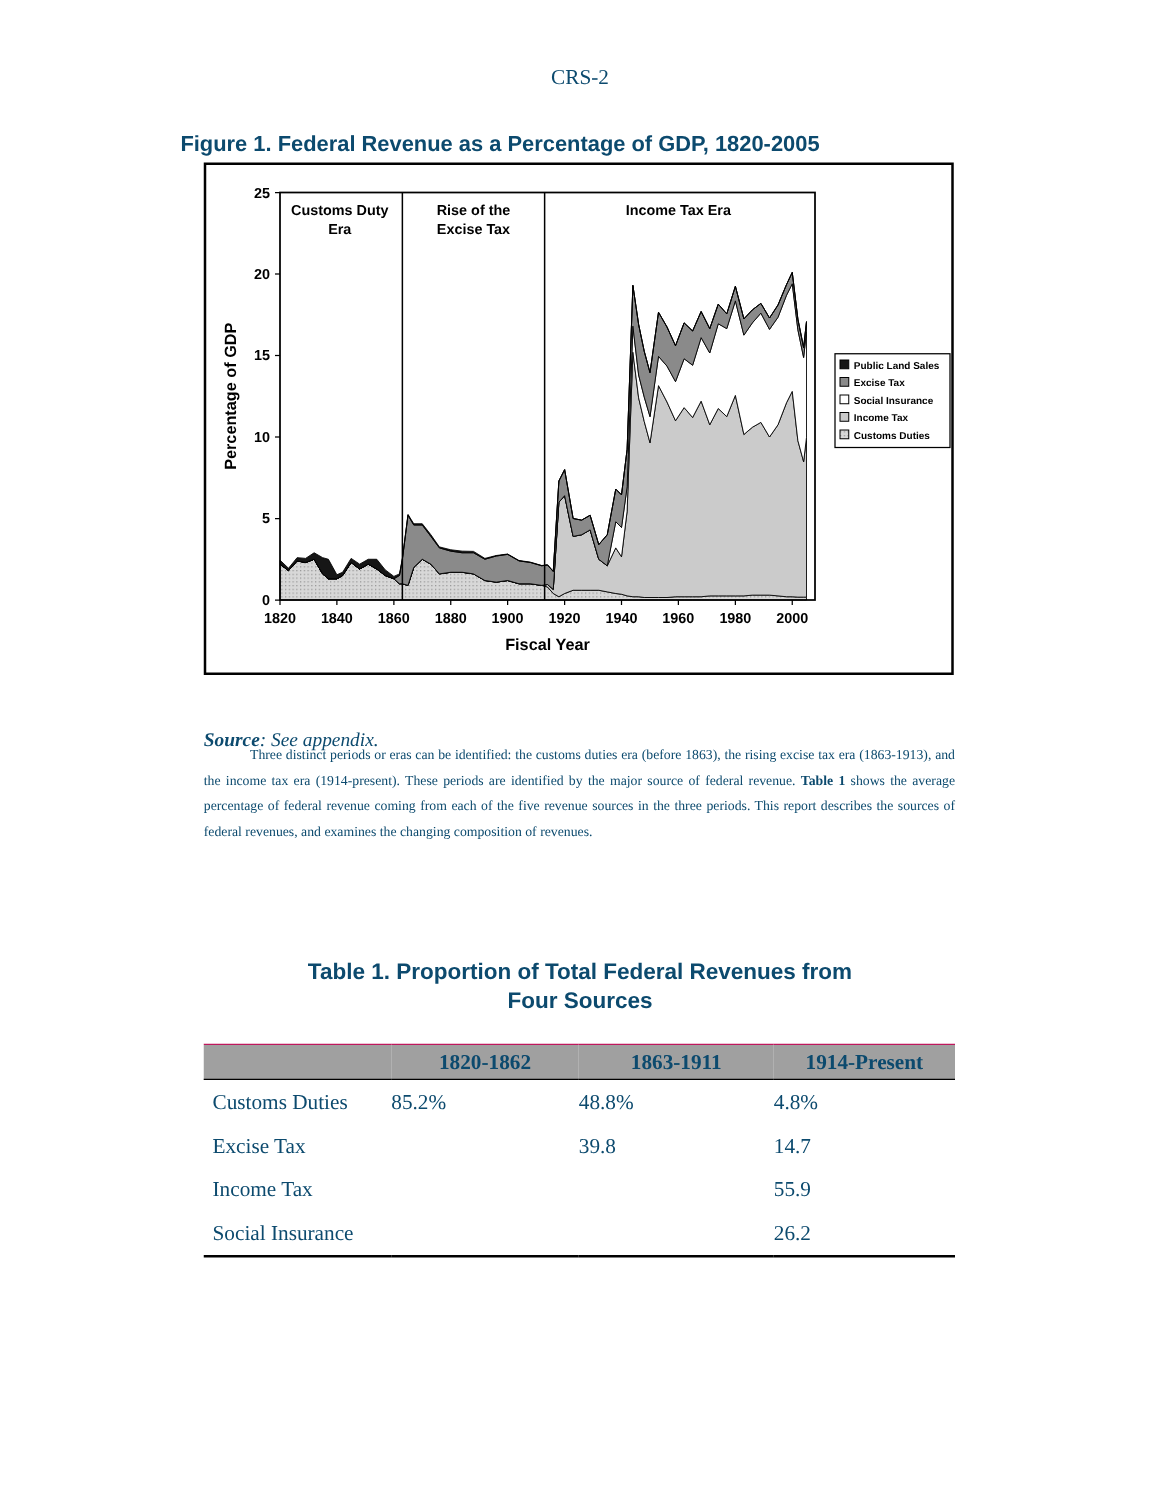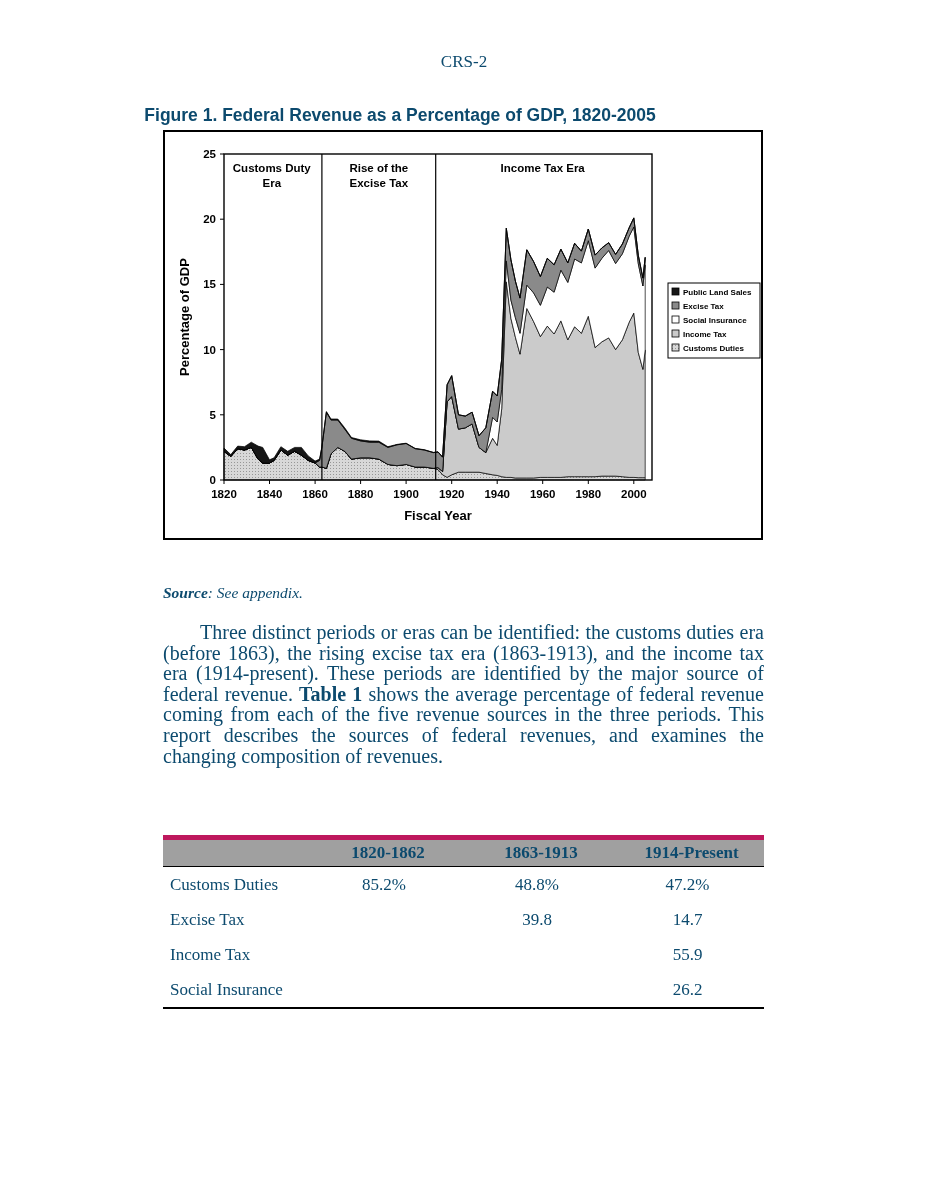--- a/index.html
+++ b/index.html
@@ -19,38 +19,38 @@
   }
   .figure-box {
     position:absolute; left:163px; top:130px; width:600px; height:410px;
     border:2px solid #000; background:#fff;
   }
   .figure-box svg { display:block; }
   .source-line { position:absolute; left:163px; width:601px; font-size:15.5px; }
   .source-fig { top:584px;font-style:italic; }
   .source-tab { top:1014px; }
   .body-para {
-    position:absolute; left:163px; top:622px; width:601px;
-    font-size:20px; line-height:20.6px; text-align:justify; text-indent:37px;
+    position:absolute; left:163px; top:594px; width:601px;
+    font-size:11px; line-height:20.6px; text-align:justify; text-indent:37px;
   }
   .table-title {
     position:absolute; top:766px; left:0; width:928px; text-align:center;
     font-family:"Liberation Sans", sans-serif; font-weight:bold;
     font-size:18px; line-height:23px;
   }
   .data-table {
     position:absolute; left:163px; top:835px; width:601px;
     border-collapse:collapse; font-size:17px;
   }
   .data-table thead th {
-    background:#a0a0a0; border-top:5px solid #be185d; border-bottom:1px solid #000;
+    background:#a0a0a0; border-top:1px solid #be185d; border-bottom:1px solid #000;
     font-weight:bold; text-align:center; height:28px; padding:3px 0;
     font-family:"Liberation Serif", serif;
   }
-  .data-table tbody td { padding:8px 8px 7px 0; text-align:center; height:33px; }
+  .data-table tbody td { padding:8px 8px 7px 0; text-align:left; height:33px; }
   .data-table tbody td.rowlabel { text-align:left; padding-left:7px; padding-right:0; }
   .data-table tbody tr:last-child td { border-bottom:2px solid #000; }
 </style>
 </head>
 <body>
 
 <div class="page">
 
   <div class="crs-header">CRS-2</div>
 
@@ -123,43 +123,45 @@
         <rect x="507" y="212" width="7" height="7" fill="url(#pat-dots)" stroke="#000" stroke-width="0.8"></rect>
         <text x="518" y="219" font-family="&quot;Liberation Sans&quot;, sans-serif" font-size="8" font-weight="bold">Customs Duties</text>
       </svg>
   </div>
 
   <p class="source-line source-fig"><b>Source</b><span>: See appendix.</span></p>
 
   <p class="body-para"><span>Three distinct periods or eras can be identified: the customs duties era (before 1863), the rising excise tax era (1863-1913), and the income tax era (1914-present). These periods are identified by the major source of federal revenue.  </span><b>Table 1</b><span> shows the average percentage of federal revenue coming from each of the five revenue sources in the three periods.  This report describes the sources of federal revenues, and examines the changing composition of revenues.</span></p>
 
   <div class="table-title">
+    <div>Table 1. Proportion of Total Federal Revenues from</div>
+    <div>Four Sources</div>
   </div>
 
   <table class="data-table">
     <colgroup>
       <col style="width:150px">
         <col style="width:150px">
         <col style="width:156px">
         <col style="width:145px">
     </colgroup>
     <thead>
       <tr id="t1-head">
           <th style="background: rgb(160, 160, 160);"></th>
           <th style="background: rgb(160, 160, 160);">1820-1862</th>
-          <th style="background: rgb(160, 160, 160);">1863-1913</th>
+          <th style="background: rgb(160, 160, 160);">1863-1911</th>
           <th style="background: rgb(160, 160, 160);">1914-Present</th>
         </tr>
     </thead>
     <tbody id="t1-body">
         <tr>
           <td class="rowlabel">Customs Duties</td>
           <td>85.2%</td>
           <td>48.8%</td>
-          <td>47.2%</td>
+          <td>4.8%</td>
         </tr>
         <tr>
           <td class="rowlabel">Excise Tax</td>
           <td></td>
           <td>39.8</td>
           <td>14.7</td>
         </tr>
         <tr>
           <td class="rowlabel">Income Tax</td>
           <td></td>

